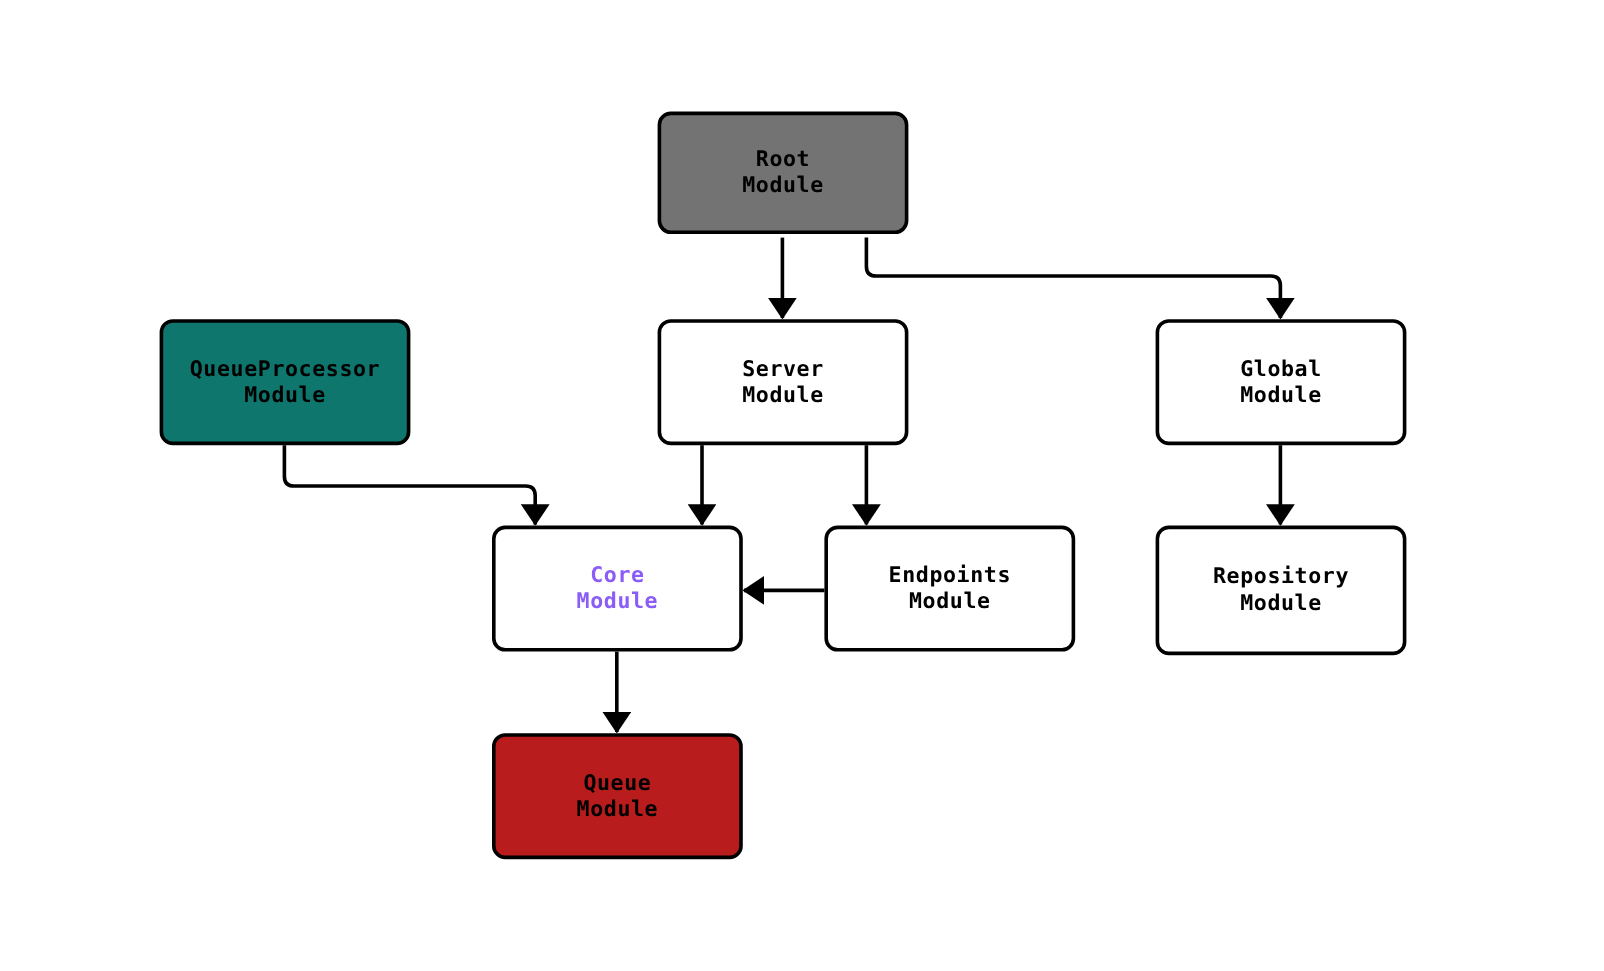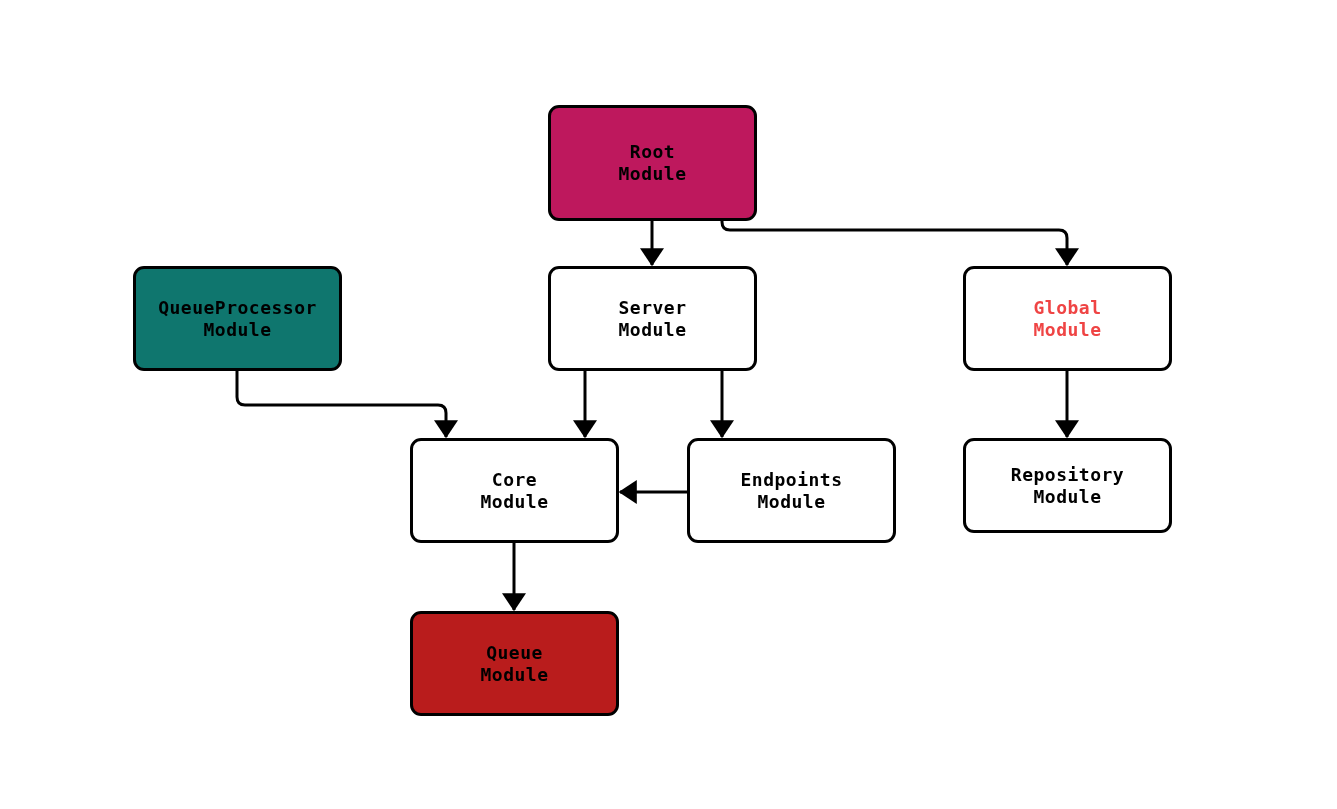--- a/index.html
+++ b/index.html
@@ -72,45 +72,45 @@
         <path class="edge-path" d="M722,198 L722,222 Q722,230 730,230 L1059,230 Q1067,230 1067,238 L1067,265" stroke="#000000" marker-end="url(#arrowhead)"></path>
         <path class="edge-path" d="M237,371 L237,397 Q237,405 245,405 L438,405 Q446,405 446,413 L446,437" stroke="#000000" marker-end="url(#arrowhead)"></path>
         <path class="edge-path" d="M585,371 L585,437" stroke="#000000" marker-end="url(#arrowhead)"></path>
         <path class="edge-path" d="M722,371 L722,437" stroke="#000000" marker-end="url(#arrowhead)"></path>
         <path class="edge-path" d="M687,492 L620,492" stroke="#000000" marker-end="url(#arrowhead)"></path>
         <path class="edge-path" d="M1067,371 L1067,437" stroke="#000000" marker-end="url(#arrowhead)"></path>
         <path class="edge-path" d="M514,543 L514,610" stroke="#000000" marker-end="url(#arrowhead)"></path>
       </g>
   </svg>
   <div class="nodes-layer" id="nodes-layer">
-      <div class="node" style="left: 548px; top: 105px; width: 209px; height: 116px; border-color: rgb(0, 0, 0); background: #be185d;">
+      <div class="node" style="left: 548px; top: 93px; width: 209px; height: 102px; border-color: rgb(0, 0, 0); background: #737373;">
         <div class="node-label" style="color: rgb(0, 0, 0);">Root
 Module</div>
       </div>
       <div class="node" style="left: 133px; top: 266px; width: 209px; height: 105px; border-color: rgb(0, 0, 0); background: #0f766e;">
         <div class="node-label" style="color: rgb(0, 0, 0);">QueueProcessor
 Module</div>
       </div>
       <div class="node" style="left: 548px; top: 266px; width: 209px; height: 105px; border-color: rgb(0, 0, 0); background: rgb(255, 255, 255);">
         <div class="node-label" style="color: rgb(0, 0, 0);">Server
 Module</div>
       </div>
       <div class="node" style="left: 963px; top: 266px; width: 209px; height: 105px; border-color: rgb(0, 0, 0); background: rgb(255, 255, 255);">
-        <div class="node-label" style="color: #ef4444;">Global
+        <div class="node-label" style="color: #000000;">Global
 Module</div>
       </div>
       <div class="node" style="left: 410px; top: 438px; width: 209px; height: 105px; border-color: rgb(0, 0, 0); background: rgb(255, 255, 255);">
-        <div class="node-label" style="color: #000000;">Core
+        <div class="node-label" style="color: #8b5cf6;">Core
 Module</div>
       </div>
       <div class="node" style="left: 687px; top: 438px; width: 209px; height: 105px; border-color: rgb(0, 0, 0); background: rgb(255, 255, 255);">
         <div class="node-label" style="color: rgb(0, 0, 0);">Endpoints
 Module</div>
       </div>
-      <div class="node" style="left: 963px; top: 438px; width: 209px; height: 95px; border-color: rgb(0, 0, 0); background: rgb(255, 255, 255);">
+      <div class="node" style="left: 963px; top: 438px; width: 209px; height: 108px; border-color: rgb(0, 0, 0); background: rgb(255, 255, 255);">
         <div class="node-label" style="color: rgb(0, 0, 0);">Repository
 Module</div>
       </div>
       <div class="node" style="left: 410px; top: 611px; width: 209px; height: 105px; border-color: rgb(0, 0, 0); background: #b91c1c;">
         <div class="node-label" style="color: rgb(0, 0, 0);">Queue
 Module</div>
       </div>
     </div>
 </div>
 

